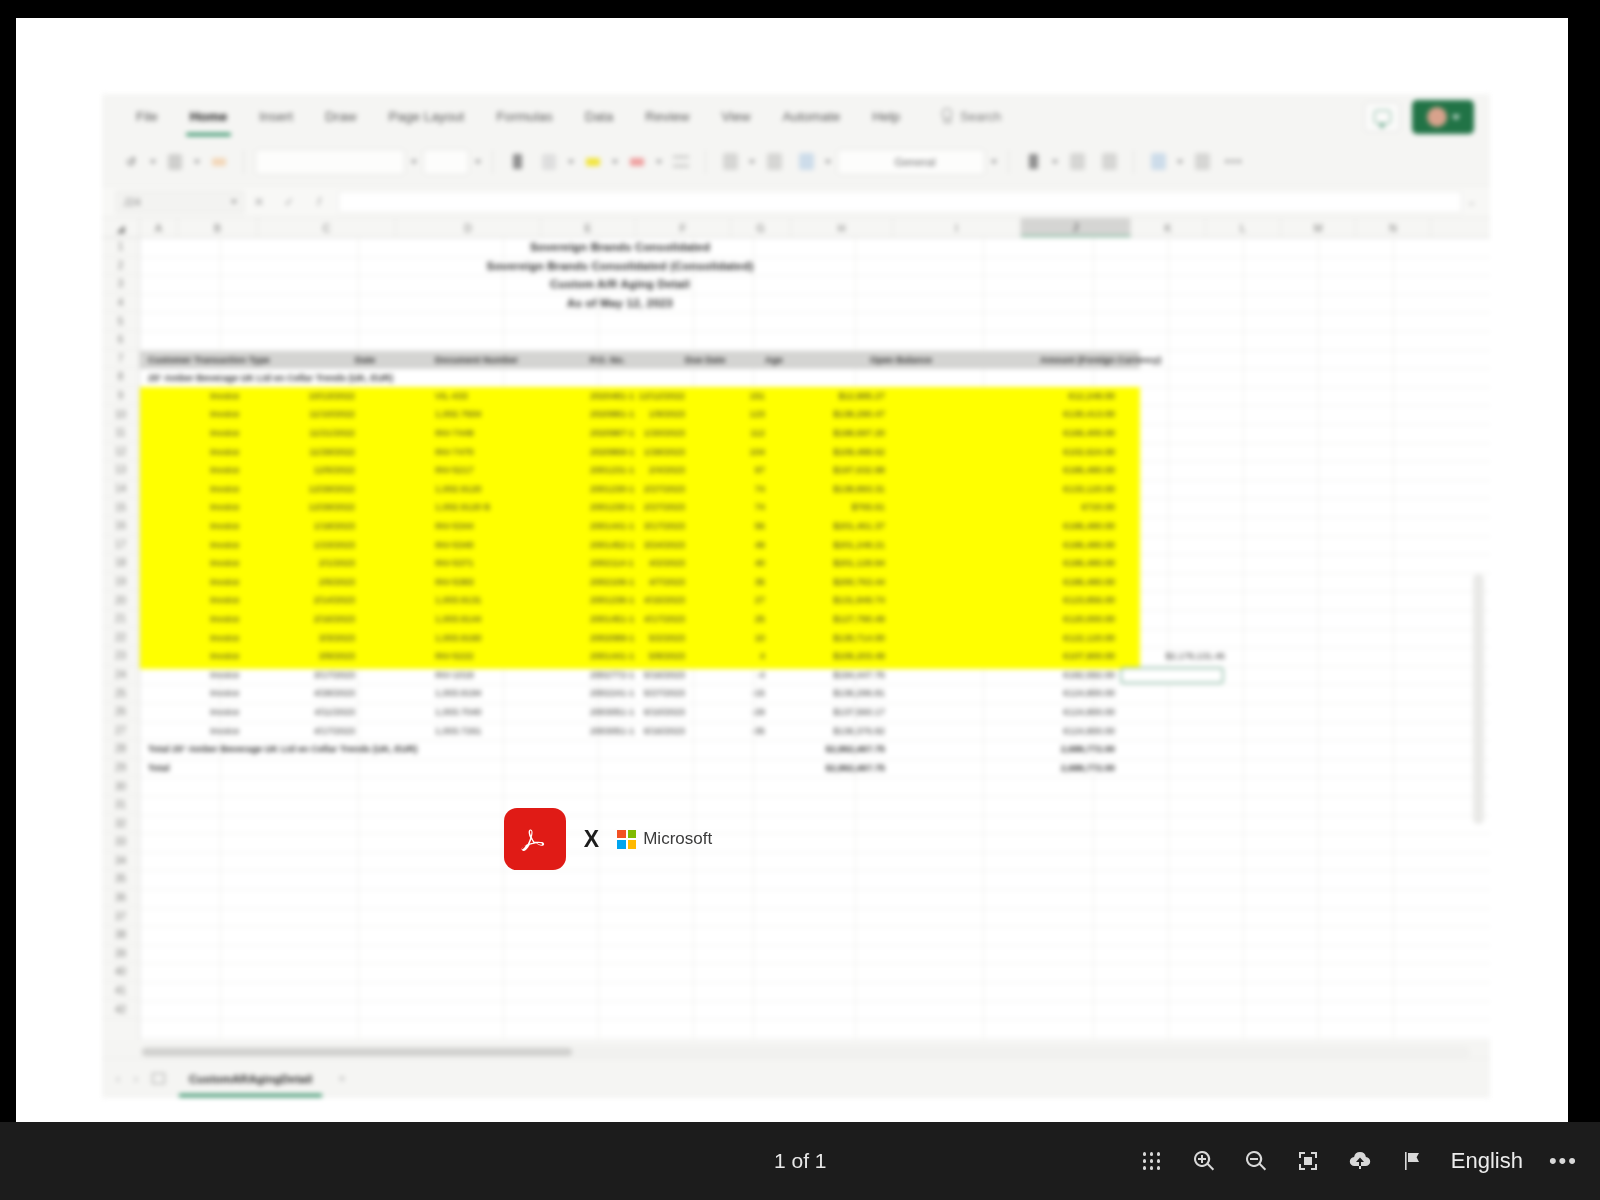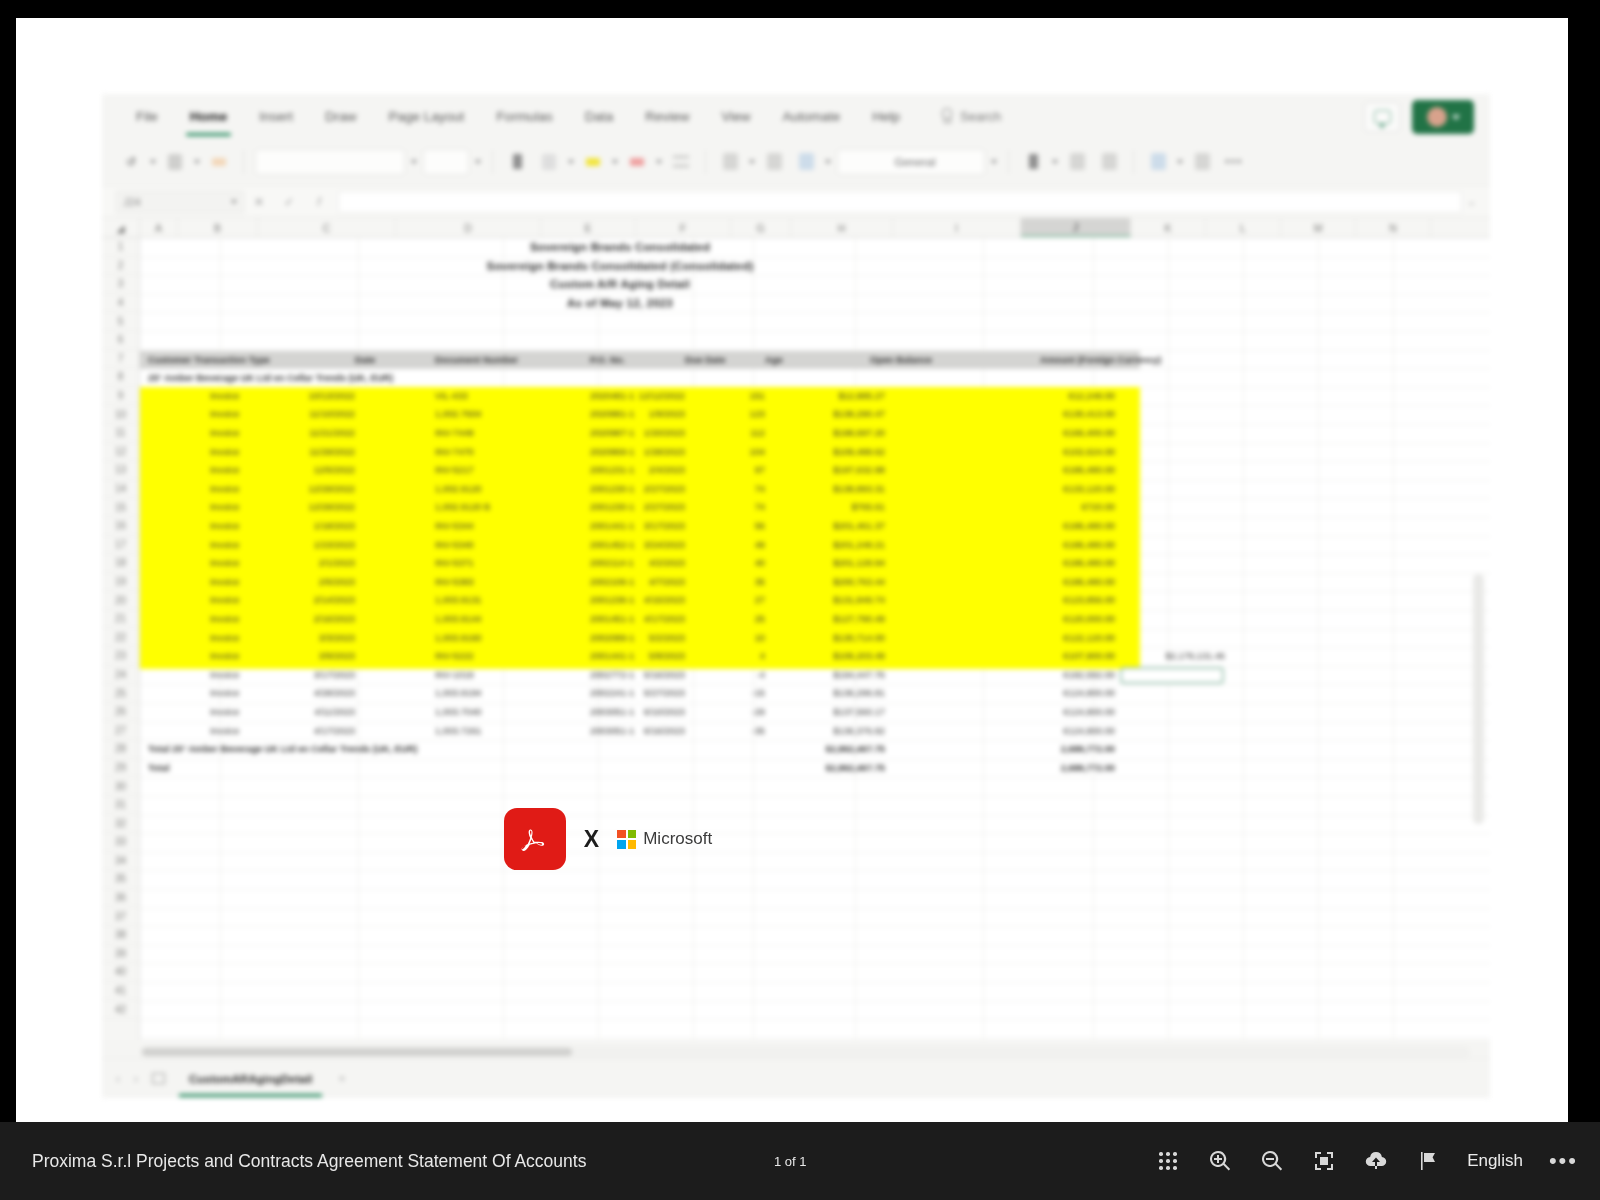--- a/index.html
+++ b/index.html
@@ -188,25 +188,25 @@
     border-radius:23px; color:#fff; font-size:22px; font-weight:bold;
     font-family:"Liberation Sans", sans-serif; cursor:pointer; letter-spacing:.3px;
   }
 
   
   #bottombar{
     position:absolute; left:0; bottom:0; width:1600px; height:78px;
     background:#1c1c1c; display:flex; align-items:center;
   }
   #bb-title{ margin-left:32px; color:#e8e8e8; font-size:17.5px; white-space:nowrap;}
-  #bb-page{ position:absolute; left:50%; transform:translateX(-26px); color:#e8e8e8; font-size:13px;}
+  #bb-page{ position:absolute; left:50%; transform:translateX(-26px); color:#e8e8e8; font-size:21px;}
   #bb-tools{ position:absolute; right:22px; display:flex; align-items:center; gap:26px; }
   .tb{ width:26px;height:26px; display:flex;align-items:center;justify-content:center; cursor:pointer;}
   .tb svg{ width:24px; height:24px; fill:#d8d8d8; }
-  #bb-lang{ color:#ececec; font-size:17px; }
+  #bb-lang{ color:#ececec; font-size:22px; }
   #bb-more{ color:#d8d8d8; font-size:22px; letter-spacing:2px; line-height:10px;}
   .gridicon{ display:grid; grid-template-columns:repeat(3,3.5px); grid-template-rows:repeat(3,3.5px); gap:3.5px;}
   .gridicon i{ background:#d8d8d8; border-radius:50%; }
 </style>
 </head>
 <body>
 
 <div id="viewer">
 
   <div id="doc-stage">
@@ -675,21 +675,20 @@
               <i></i>
             </span>
           <span class="mstext">Microsoft</span>
         </span>
       </div>
     </div>
 
   </div>
 
   <div id="bottombar">
-    <div id="bb-title">Proxima S.r.l Projects and Contracts Agreement Statement Of Accounts</div>
     <div id="bb-page">1 of 1</div>
     <div id="bb-tools">
       <div class="tb">
         <span class="gridicon">
             <i></i>
             <i></i>
             <i></i>
             <i></i>
             <i></i>
             <i></i>

